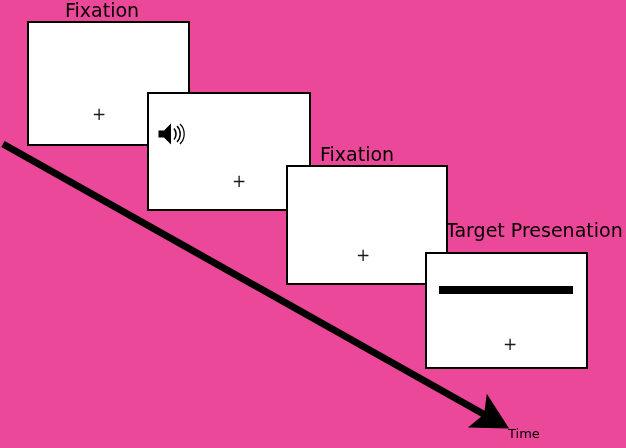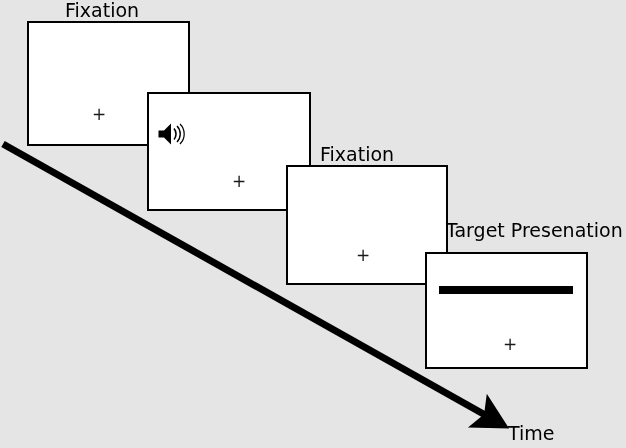--- a/index.html
+++ b/index.html
@@ -5,21 +5,21 @@
 <style>
   html, body {
     margin: 0;
     padding: 0;
     background: #ffffff;
   }
   #stage {
     position: relative;
     width: 626px;
     height: 448px;
-    background: #e5e5e5;
+    background: #ec4899;
     overflow: hidden;
     font-family: "DejaVu Sans", "Liberation Sans", sans-serif;
   }
   .frame {
     position: absolute;
     background: #ffffff;
     border: 2px solid #000000;
     box-sizing: border-box;
   }
   .frame-label {
@@ -49,21 +49,21 @@
     position: absolute;
     left: 0;
     top: 0;
     width: 626px;
     height: 448px;
     pointer-events: none;
   }
   .time-label {
     position: absolute;
     font-family: "DejaVu Sans", "Liberation Sans", sans-serif;
-    font-size: 19px;
+    font-size: 13px;
     line-height: 19px;
     color: #000000;
     white-space: nowrap;
   }
 </style>
 </head>
 <body>
 
 <div id="stage">
 

